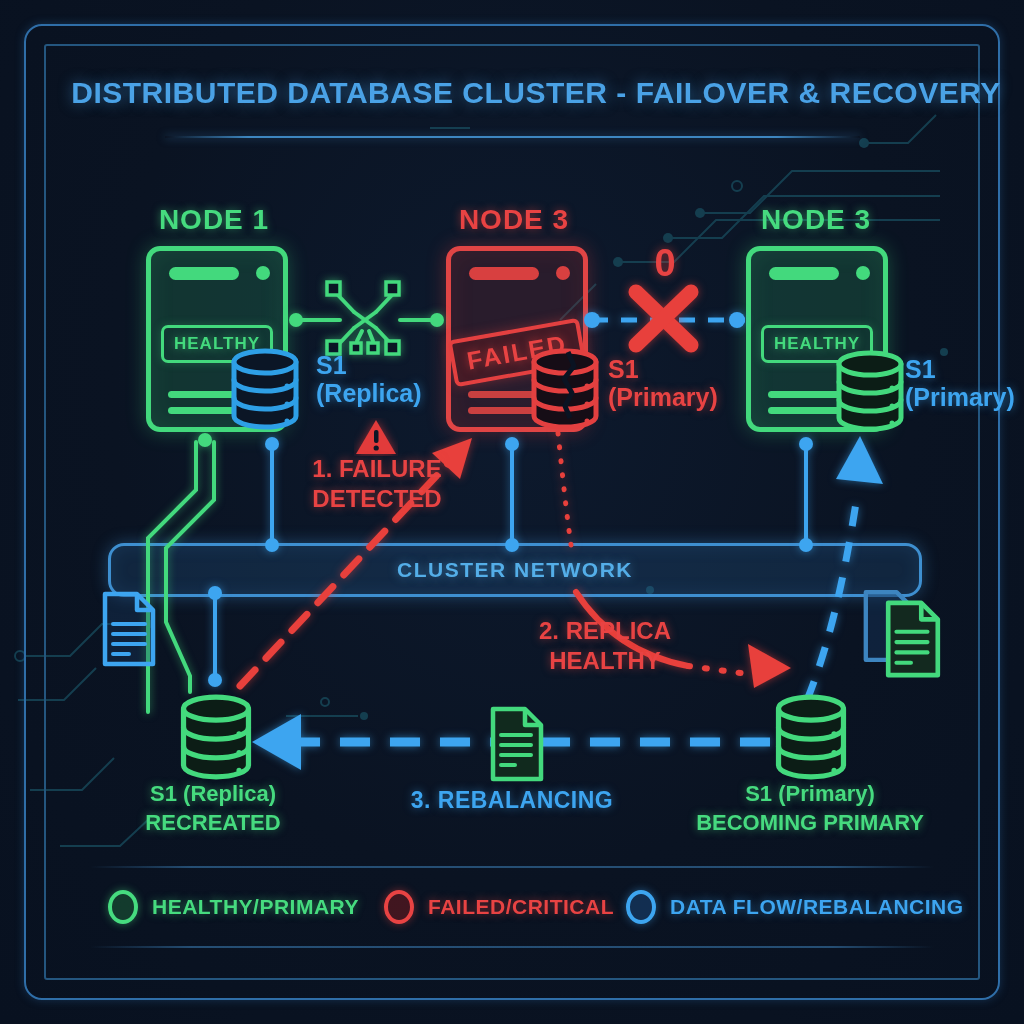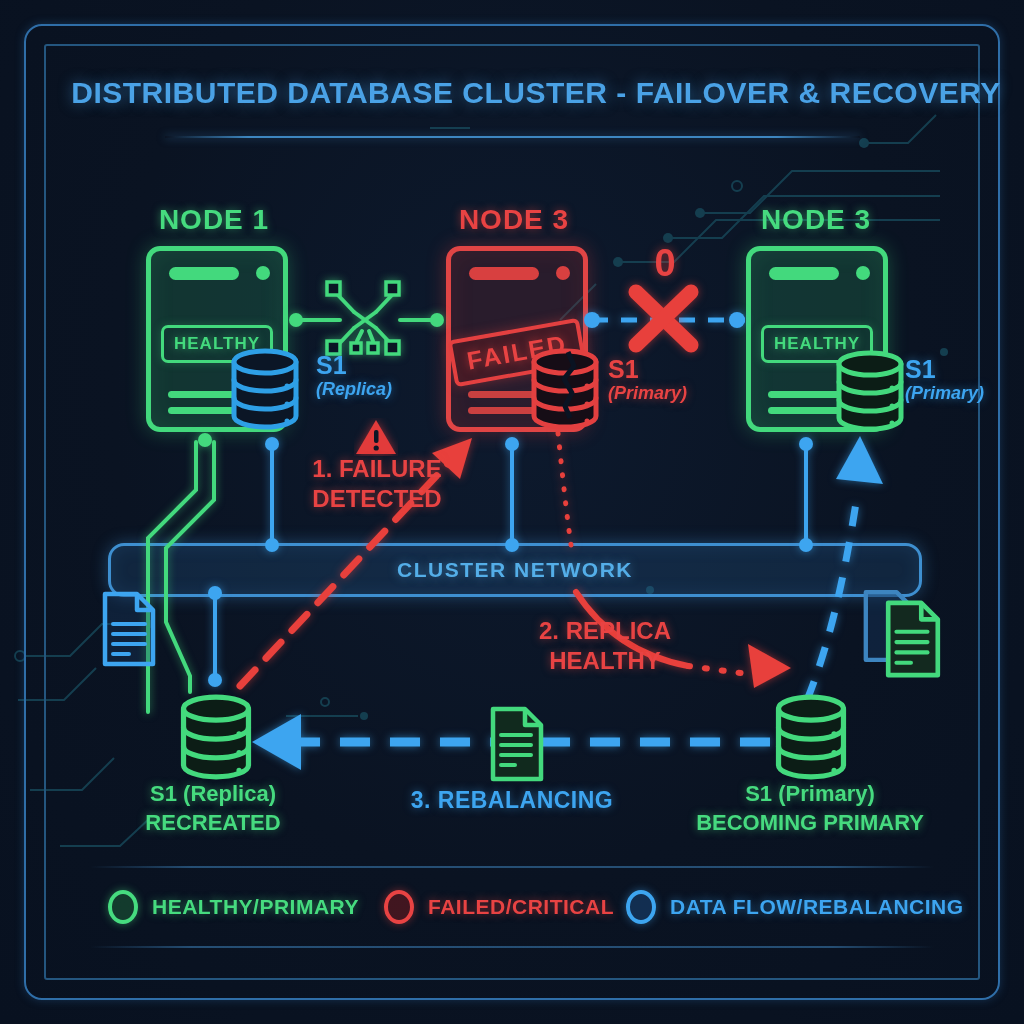--- a/index.html
+++ b/index.html
@@ -39,21 +39,21 @@
   .failed-stamp{position:absolute;left:50%;top:78px;transform:translateX(-50%) rotate(-10deg);
     border:4px solid #e34040;border-radius:6px;color:#e84343;font-weight:bold;
     font-size:25px;padding:5px 12px;letter-spacing:2px;background:rgba(130,25,25,.30);
     text-shadow:0 0 8px rgba(235,65,60,.6);box-shadow:0 0 12px rgba(235,65,60,.35);}
   .card-line{position:absolute;left:17px;width:84px;height:7px;border-radius:4px;}
   .line-green{background:#43d97d;}.line-red{background:#c94040;}
 
   
   .db-label{position:absolute;font-weight:bold;line-height:1.1;white-space:nowrap;}
   .db-label .big{font-size:25px;}
-  .db-label .small{font-size:18px;font-style:italic;}
+  .db-label .small{font-size:25px;}
   .txt-blue{color:#3da5f0;text-shadow:0 0 9px rgba(61,165,240,.55);}
   .txt-red{color:#e84343;text-shadow:0 0 9px rgba(232,67,60,.55);}
   .txt-green{color:#46db7f;text-shadow:0 0 9px rgba(70,219,127,.55);}
 
   
   .net-bar{position:absolute;left:108px;top:543px;width:808px;height:48px;border-radius:16px;
     border:3px solid #3e8fd0;background:rgba(45,110,170,.22);
     box-shadow:0 0 16px rgba(62,143,208,.40), inset 0 0 18px rgba(62,143,208,.15);
     display:flex;align-items:center;justify-content:center;}
   .net-label{font-size:21px;font-weight:bold;color:#54aee8;letter-spacing:1.5px;

